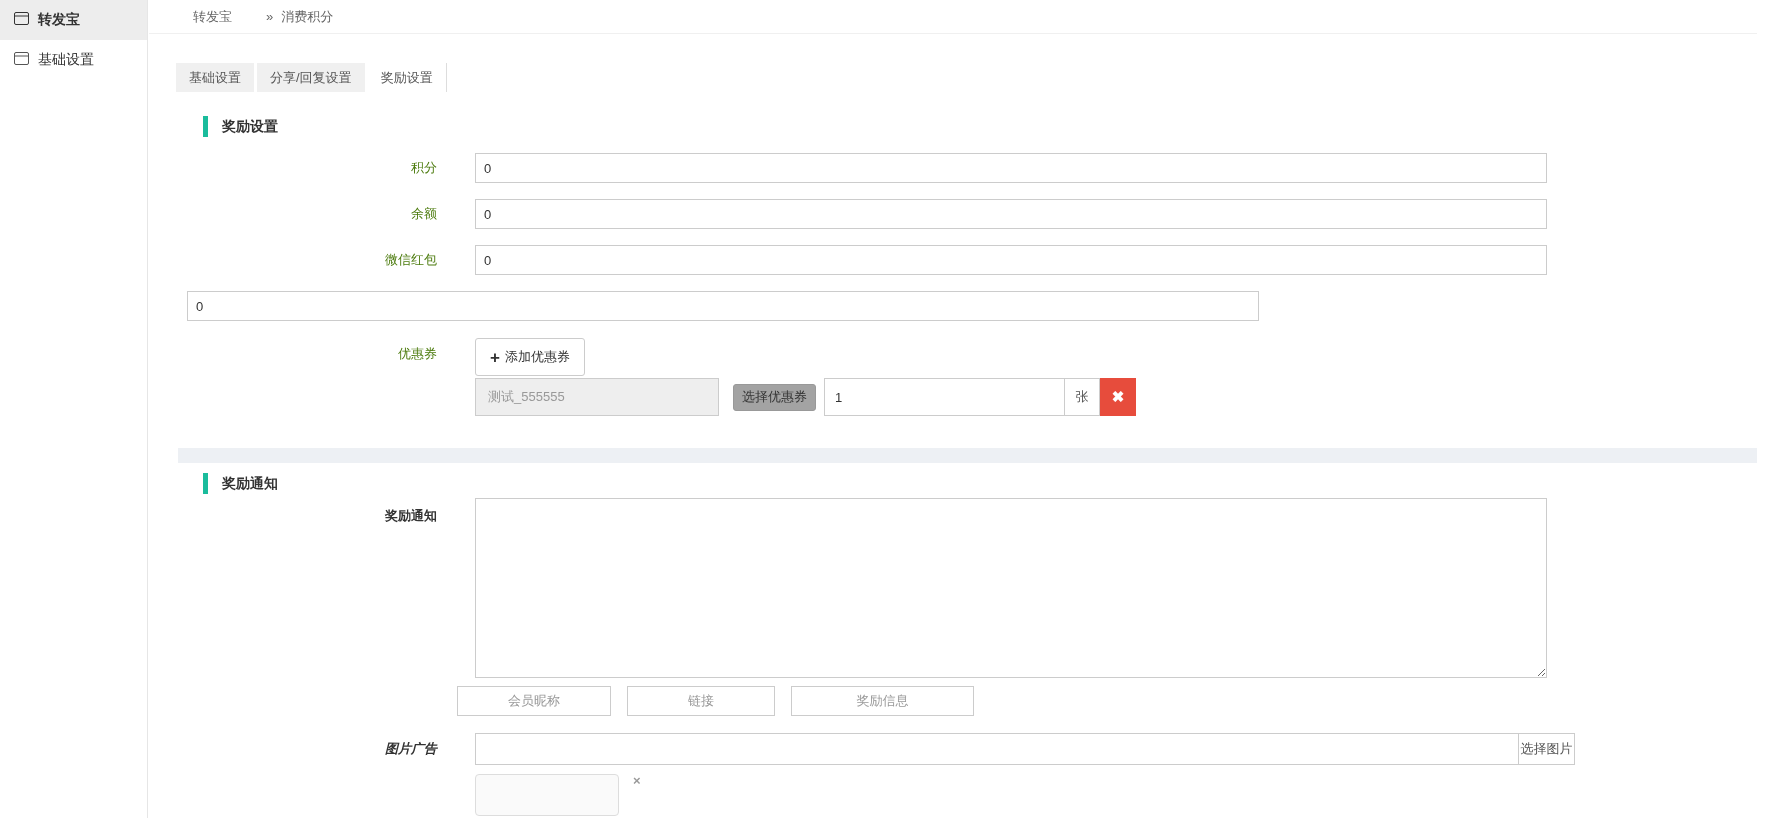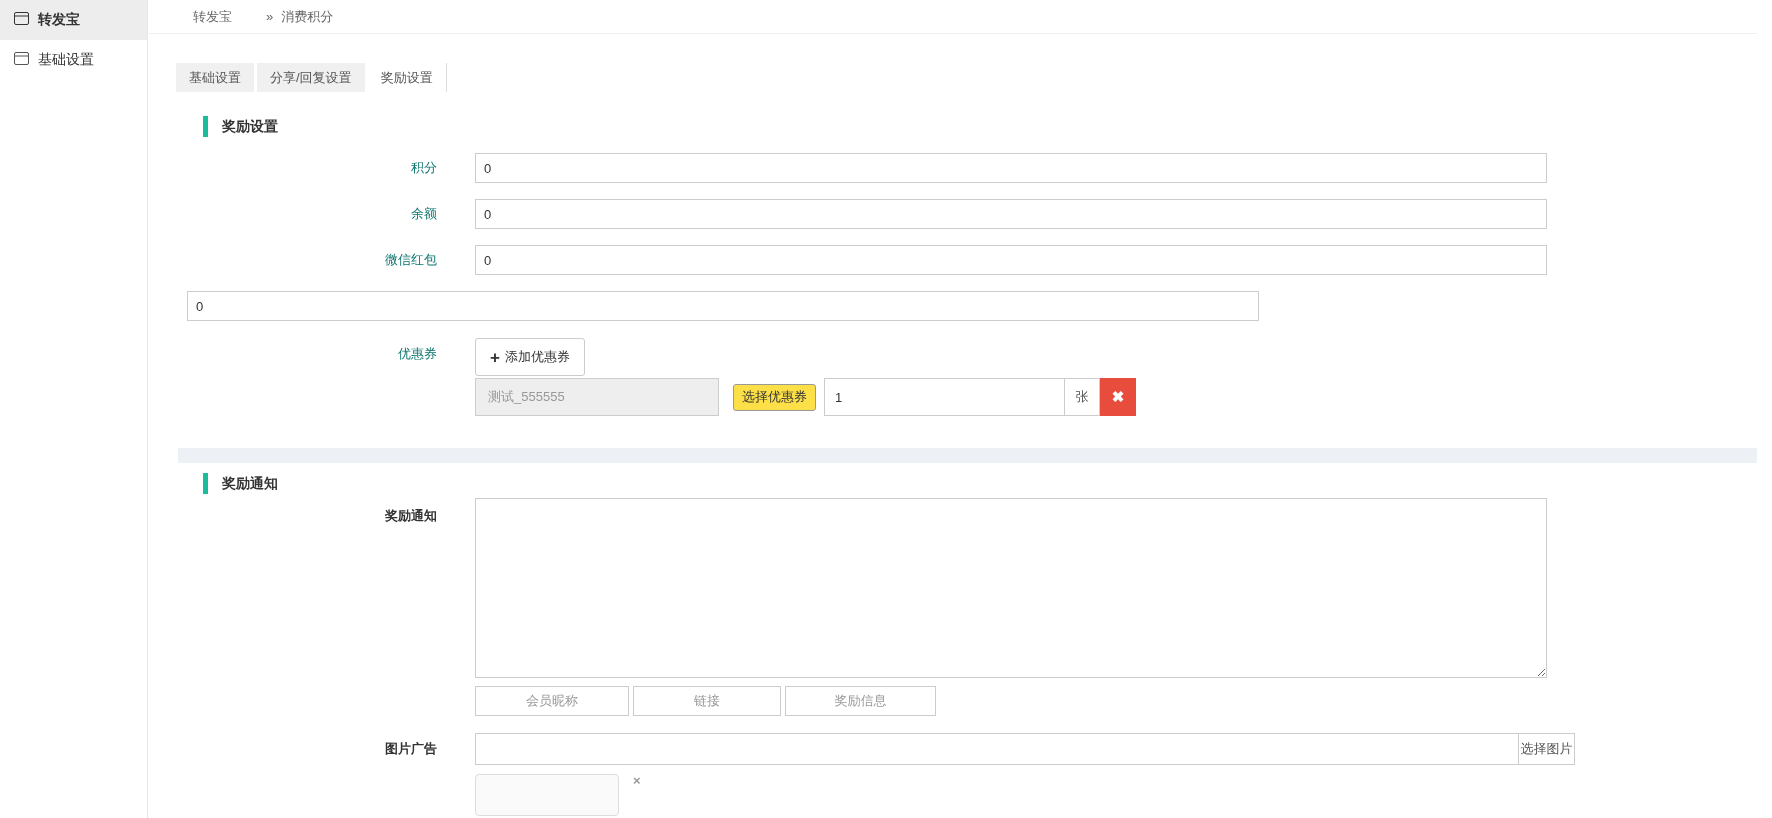--- a/index.html
+++ b/index.html
@@ -29,62 +29,62 @@
   .tab.active { background: #fff; border-right: 1px solid #ddd; }
 
   .section-title { display: flex; align-items: center; gap: 14px; margin-left: 54px; }
   .section-title .bar { width: 5px; height: 21px; background: #1abc9c; }
   .section-title .txt { font-size: 14px; font-weight: bold; color: #333; }
   .st-1 { margin-top: 24px; margin-bottom: 16px; }
   .st-2 { margin-top: 10px; margin-bottom: 4px; }
 
   .form-row { display: flex; margin-bottom: 16px; }
   .form-label { width: 288px; flex-shrink: 0; text-align: right; font-size: 13px;
-                color: #0f766e; line-height: 30px; }
+                color: #4d7c0f; line-height: 30px; }
   .form-label.bold { font-weight: bold; color: #333; }
   .form-label.top { line-height: 20px; padding-top: 8px; }
   .ctrl { margin-left: 38px; }
 
   .text-input { width: 1072px; height: 30px; border: 1px solid #ccc; padding: 0 8px;
                 font-size: 13px; color: #333; background: #fff; outline: none; }
 
   
   .coupon-row { margin-bottom: 0; margin-top: 17px; }
   .coupon-row .form-label { line-height: 22px; padding-top: 5px; }
   .add-coupon-btn { height: 38px; padding: 0 14px; background: #fff; border: 1px solid #ccc;
                     border-radius: 3px; display: inline-flex; align-items: center; gap: 5px;
                     font-size: 13px; color: #333; cursor: pointer; }
   .add-coupon-btn .plus { font-size: 17px; font-weight: bold; line-height: 1; }
   .coupon-group { display: flex; align-items: center; margin-top: 2px; }
   .coupon-name { width: 244px; height: 38px; background: #eee; border: 1px solid #ccc;
                  padding: 12px 12px; font-size: 13px; color: #999; }
-  .select-coupon-btn { margin: 0 8px 0 14px; height: 27px; padding: 0 8px; background: #fde047;
+  .select-coupon-btn { margin: 0 8px 0 14px; height: 27px; padding: 0 8px; background: #a3a3a3;
                        border: 1px solid #999; border-radius: 3px; font-size: 13px; color: #333; cursor: pointer; }
   .coupon-qty { width: 241px; height: 38px; border: 1px solid #ccc; padding: 0 10px;
                 font-size: 13px; color: #333; outline: none; }
   .coupon-addon { width: 36px; height: 38px; border: 1px solid #ccc; margin-left: -1px;
                   display: flex; align-items: center; justify-content: center;
                   font-size: 13px; color: #555; background: #fff; }
   .remove-btn { width: 36px; height: 38px; background: #e74c3c; border: none; color: #fff;
                 display: flex; align-items: center; justify-content: center; font-size: 15px;
                 font-weight: bold; cursor: pointer; }
 
   .divider { height: 15px; background: #edf0f4; margin: 32px 15px 0 29px; }
 
   .notice-textarea { width: 1072px; height: 180px; border: 1px solid #ccc; resize: both;
                      font-size: 13px; color: #333; padding: 6px 8px; outline: none;
                      font-family: "Liberation Sans", "DejaVu Sans", sans-serif; }
   .insert-row { display: flex; margin-top: 4px; margin-bottom: 0; }
-  .insert-btns { display: flex; gap: 4px; margin-left: 38px; }
+  .insert-btns { display: flex; gap: 16px; margin-left: 20px; }
   .insert-btn { height: 30px; background: #fff; border: 1px solid #ccc; font-size: 13px;
                 color: #999; cursor: pointer; }
-  .ib-1 { width: 154px; } .ib-2 { width: 148px; } .ib-3 { width: 151px; }
+  .ib-1 { width: 154px; } .ib-2 { width: 148px; } .ib-3 { width: 183px; }
 
   .imgad-row { margin-top: 17px; margin-bottom: 0; }
-  .imgad-row .form-label { line-height: 32px; }
+  .imgad-row .form-label { line-height: 32px; font-style: italic; }
   .input-group { display: flex; }
   .imgad-input { width: 1044px; height: 32px; border: 1px solid #ccc; padding: 0 8px;
                  font-size: 13px; color: #333; outline: none; }
   .choose-img-btn { width: 57px; height: 32px; margin-left: -1px; background: #fff;
                     border: 1px solid #ccc; font-size: 13px; color: #555; cursor: pointer; }
 
   .thumb-row { display: flex; align-items: flex-start; margin-top: 9px; margin-left: 326px; gap: 14px; }
   .thumb { width: 144px; height: 42px; border: 1px solid #ddd; border-radius: 4px; background: #fafafa; }
   .thumb-x { color: #999; font-size: 13px; font-weight: bold; line-height: 14px; cursor: pointer; }
 </style>

